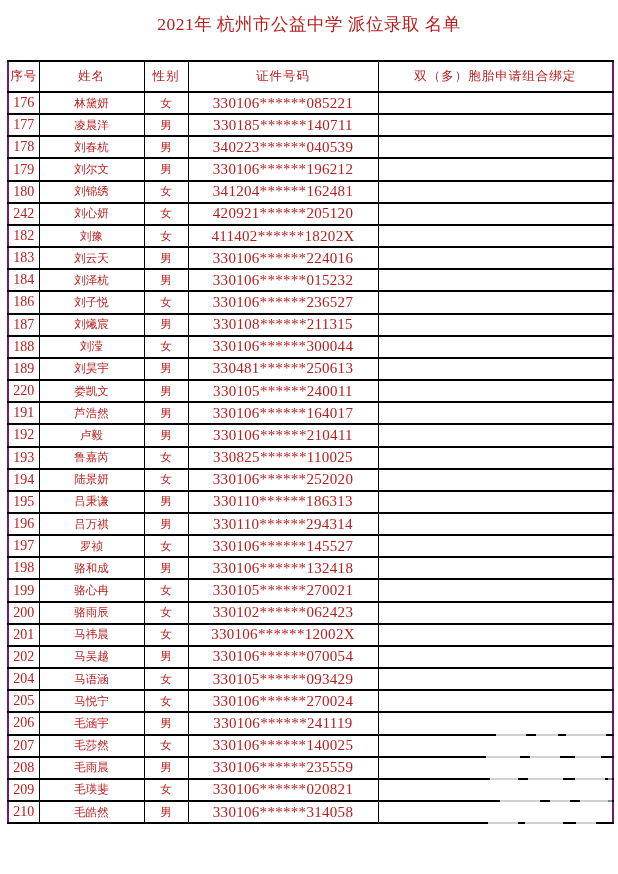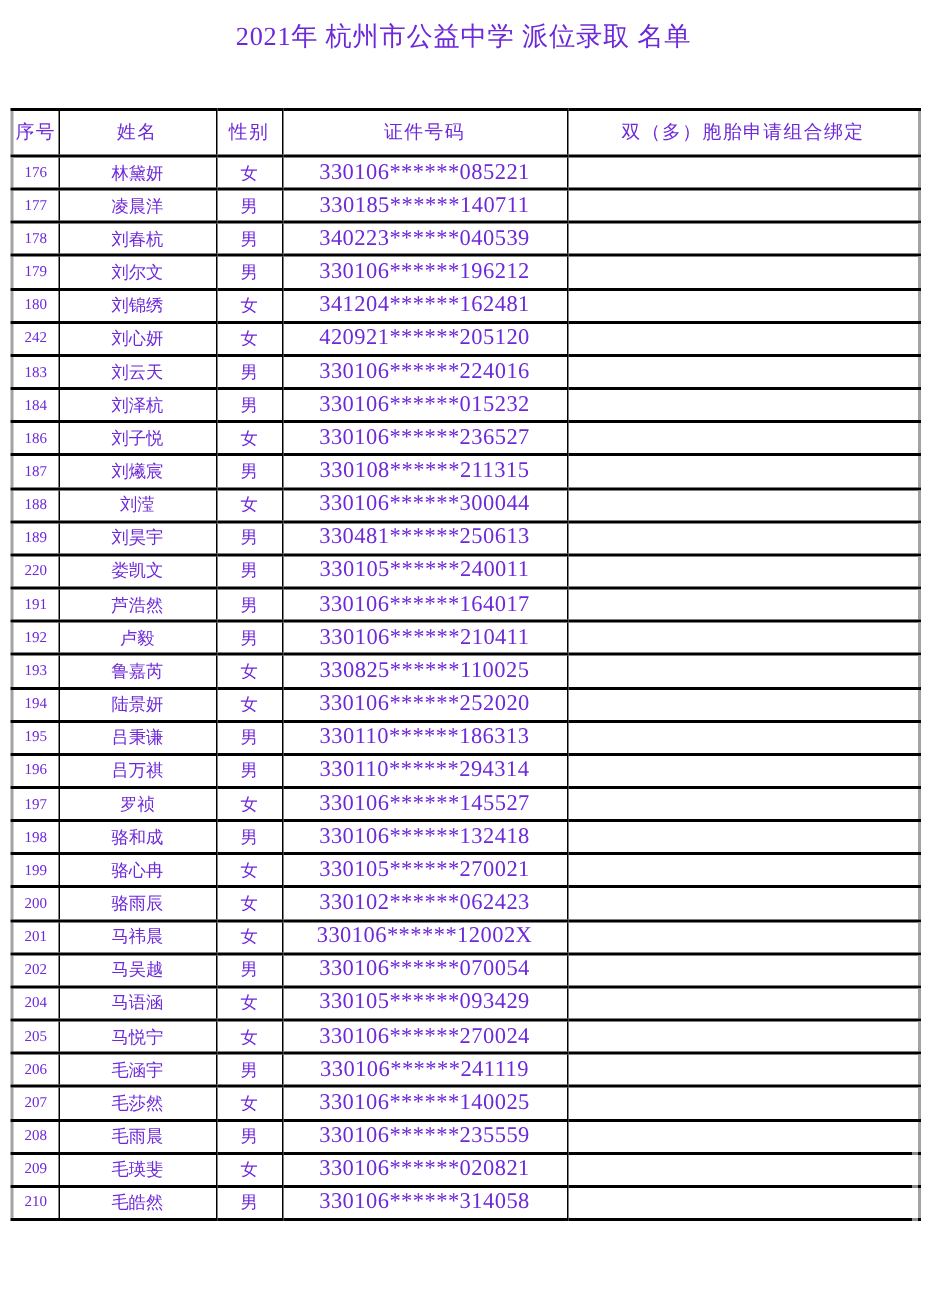--- a/index.html
+++ b/index.html
@@ -1,38 +1,38 @@
 <!DOCTYPE html>
 <html><head>
 <meta charset="utf-8">
 <style>
   html,body{margin:0;padding:0;background:#ffffff;}
   .page{
     position:relative;
     width:618px;height:874px;
     background:#ffffff;
     font-family:"Liberation Serif","DejaVu Serif",serif;
-    color:#6d28d9;
+    color:#b91c1c;
     overflow:hidden;
   }
   .title{
     position:absolute;
     top:12px;left:0;width:100%;
     text-align:center;
     font-size:17.5px;
     font-weight:500;
     letter-spacing:0.5px;
   }
   table.roster{
     position:absolute;
-    left:7px;top:72px;
+    left:7px;top:60px;
     width:605px;
     border-collapse:collapse;
     table-layout:fixed;
-    border:2px solid #a3a3a3;
+    border:2px solid #701a75;
   }
   .roster th{
     border-left:1px solid #000;border-right:1px solid #000;
     border-top:2px solid #000;border-bottom:2px solid #000;
     height:29px;
     font-size:12.5px;
     font-weight:400;
     text-align:center;
     letter-spacing:1px;
     padding:0;
@@ -41,21 +41,21 @@
     border-left:1px solid #000;border-right:1px solid #000;
     border-top:2px solid #000;border-bottom:2px solid #000;
     font-size:11.5px;
     text-align:center;
     padding:0;
     white-space:nowrap;
     overflow:hidden;
   }
   .roster tbody tr{height:22.17px;}
   .roster td.c3{font-size:15px;letter-spacing:0.3px;}
-  .roster td.c0{font-size:10px;}
+  .roster td.c0{font-size:14px;}
   
   .wm{position:absolute;left:480px;top:730px;width:138px;height:146px;pointer-events:none;}
   .wm i{position:absolute;display:block;background:rgba(255,255,255,0.82);height:4px;}
   .wm .s1{left:16px;top:3px;width:30px;}  .wm .s2{left:56px;top:3px;width:22px;}  .wm .s3{left:86px;top:3px;width:40px;}
   .wm .s4{left:6px;top:25px;width:34px;}  .wm .s5{left:50px;top:25px;width:30px;} .wm .s6{left:95px;top:25px;width:26px;}
   .wm .s7{left:10px;top:47px;width:28px;} .wm .s8{left:48px;top:47px;width:35px;} .wm .s9{left:95px;top:47px;width:30px;}
   .wm .s10{left:20px;top:69px;width:40px;}.wm .s11{left:70px;top:69px;width:20px;}.wm .s12{left:100px;top:69px;width:28px;}
   .wm .s13{left:8px;top:92px;width:30px;} .wm .s14{left:45px;top:92px;width:38px;}.wm .s15{left:96px;top:92px;width:20px;}
   .wm .s16{left:60px;top:114px;width:25px;}.wm .s17{left:94px;top:114px;width:18px;}
   .wm .s18{left:70px;top:136px;width:24px;}
@@ -127,20 +127,27 @@
     </tr>
 
     <tr>
       <td class="c0">242</td>
       <td class="c1">刘心妍</td>
       <td class="c2">女</td>
       <td class="c3">420921******205120</td>
       <td class="c4"></td>
     </tr>
 
+    <tr>
+      <td class="c0">182</td>
+      <td class="c1">刘豫</td>
+      <td class="c2">女</td>
+      <td class="c3">411402******18202X</td>
+      <td class="c4"></td>
+    </tr>
 
     <tr>
       <td class="c0">183</td>
       <td class="c1">刘云天</td>
       <td class="c2">男</td>
       <td class="c3">330106******224016</td>
       <td class="c4"></td>
     </tr>
 
     <tr>

